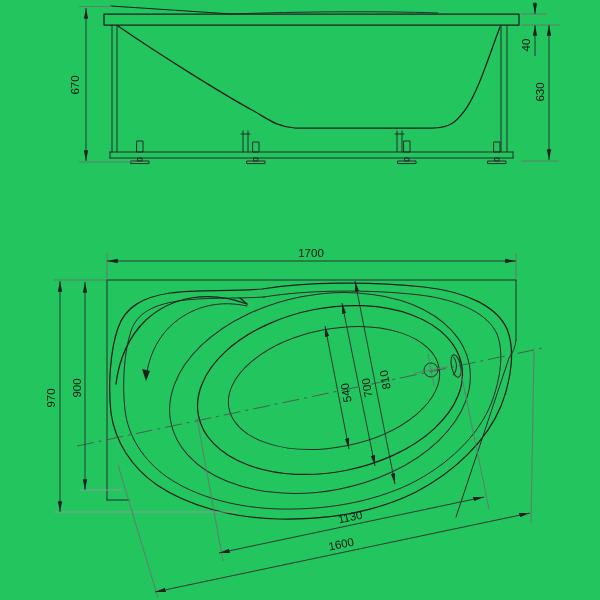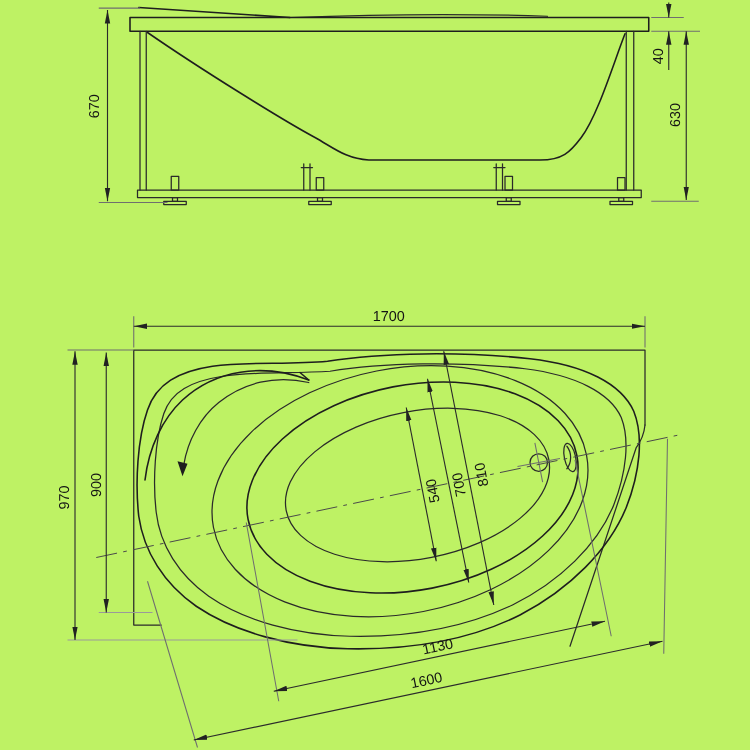--- a/index.html
+++ b/index.html
@@ -1,16 +1,16 @@
 <!DOCTYPE html>
 <html><head>
 <meta charset="utf-8">
 <style>
   html,body{margin:0;padding:0;background:#ffffff;}
-  .stage{position:relative;width:600px;height:600px;background:#bef264;overflow:hidden;}
+  .stage{position:relative;width:600px;height:600px;background:#22c55e;overflow:hidden;}
   svg{display:block;}
   .ln{fill:none;stroke:#1e1e1e;stroke-width:1.25;stroke-linecap:round;stroke-linejoin:round;}
   .ln2{fill:none;stroke:#2a2a2a;stroke-width:1;stroke-linecap:round;stroke-linejoin:round;}
   .dim{fill:none;stroke:#2b2b2b;stroke-width:.9;}
   .ext{fill:none;stroke:#6f6f6f;stroke-width:.85;}
   .extg{fill:none;stroke:#9a9a9a;stroke-width:.9;}
   .cl{fill:none;stroke:#4a4a4a;stroke-width:.8;stroke-dasharray:17 5 3 5;}
   .txt{font-family:"Liberation Sans","DejaVu Sans",sans-serif;font-size:11.5px;fill:#141414;}
 </style>
 </head>

